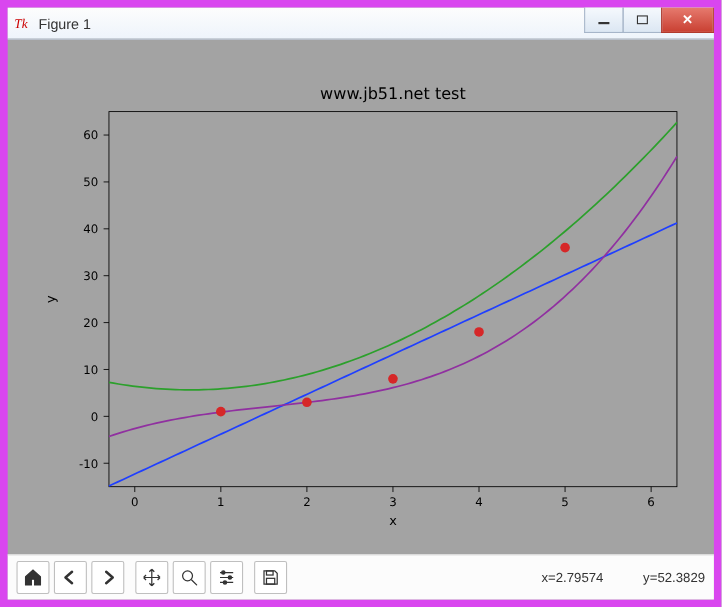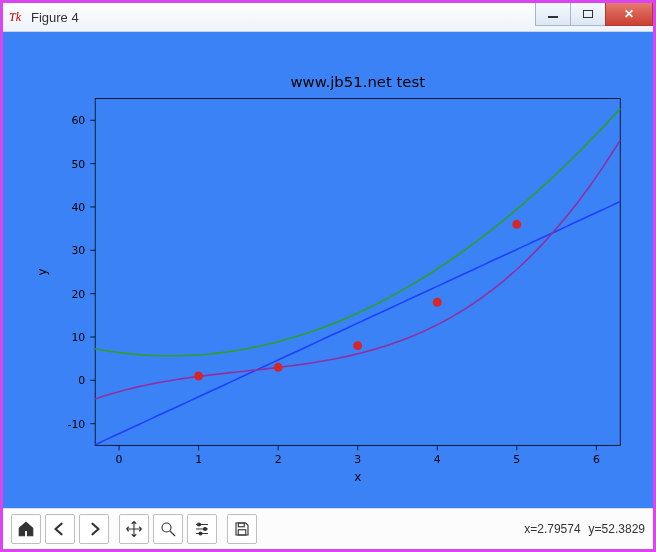--- a/index.html
+++ b/index.html
@@ -1,46 +1,46 @@
 <!DOCTYPE html>
 <html><head>
 <meta charset="utf-8">
 <style>
 html,body{margin:0;padding:0;font-family:"Segoe UI",Tahoma,sans-serif;font-size:12px;background:#fff;}
-.window{width:656px;height:552px;border:3px solid #d946ef;box-sizing:border-box;position:relative;background:#3b82f6;}
+.window{width:656px;height:552px;border:7px solid #d946ef;box-sizing:border-box;position:relative;background:#a3a3a3;}
 .titlebar{height:28px;background:linear-gradient(#fdfdfd,#eef4fb);border-bottom:1px solid #c9d5e4;display:flex;align-items:center;padding:0 6px;position:relative;}
 .titlebar .tk-icon{width:16px;height:16px;margin-right:6px;display:flex;align-items:center;justify-content:center;}
 .titlebar .title{font-size:13px;color:#333;}
 .win-controls{position:absolute;right:0;top:0;display:flex;height:22px;}
 .win-btn{width:34px;height:22px;border:1px solid #a6b5c9;border-top:none;background:linear-gradient(#f5f9fd,#dce7f3);display:flex;align-items:center;justify-content:center;font-size:10px;color:#333;margin-left:-1px;}
 .win-btn.min::before{content:"";display:block;width:10px;height:2px;background:#333;margin-top:6px;}
 .win-btn.max::before{content:"";display:block;width:10px;height:8px;border:1px solid #333;background:transparent;box-sizing:border-box;}
 .win-btn.close{background:linear-gradient(#e67a6e,#c94032);border-color:#b13a2d;color:#fff;width:46px;}
 .win-btn.close::before{content:"\2715";font-weight:bold;font-size:12px;}
 .plot-area{position:absolute;left:8px;right:8px;top:36px;bottom:48px;}
 .toolbar{position:absolute;left:0;right:0;bottom:0;height:40px;border-top:1px solid #ddd;display:flex;align-items:center;padding:0 8px;background:#fcfcfc;}
 .tb-sep{width:6px;}
 .tb-btn{width:28px;height:28px;border:1px solid #bfbfbf;background:#fff;border-radius:2px;display:flex;align-items:center;justify-content:center;margin-right:4px;}
-.coords{margin-left:auto;display:flex;gap:8px;color:#333;font-size:12px;}
+.coords{margin-left:auto;display:flex;gap:36px;color:#333;font-size:12px;}
 svg.ico{width:18px;height:18px;stroke:#333;stroke-width:1.5;fill:none;}
 svg.ico-home{fill:#333;stroke:#333;}
 svg.plot text{font-family:"DejaVu Sans","Segoe UI",sans-serif;}
 </style>
 </head>
 <body>
 
 <div class="window">
 
   <div class="titlebar">
     <span class="tk-icon">
       <svg viewBox="0 0 16 16" width="16" height="16">
           <text x="0" y="12" font-size="12" font-style="italic" fill="#c00" font-family="serif">Tk</text>
         </svg>
     </span>
-    <span class="title">Figure 4</span>
+    <span class="title">Figure 1</span>
     <div class="win-controls">
       <div class="win-btn min"></div>
       <div class="win-btn max"></div>
       <div class="win-btn close"></div>
     </div>
   </div>
 
   <div class="plot-area">
     <svg class="plot" id="plot-svg" width="100%" height="100%" viewBox="0 0 640 466">
         <rect x="85" y="60" width="530" height="350" fill="none" stroke="#000" stroke-width="0.8"></rect>

